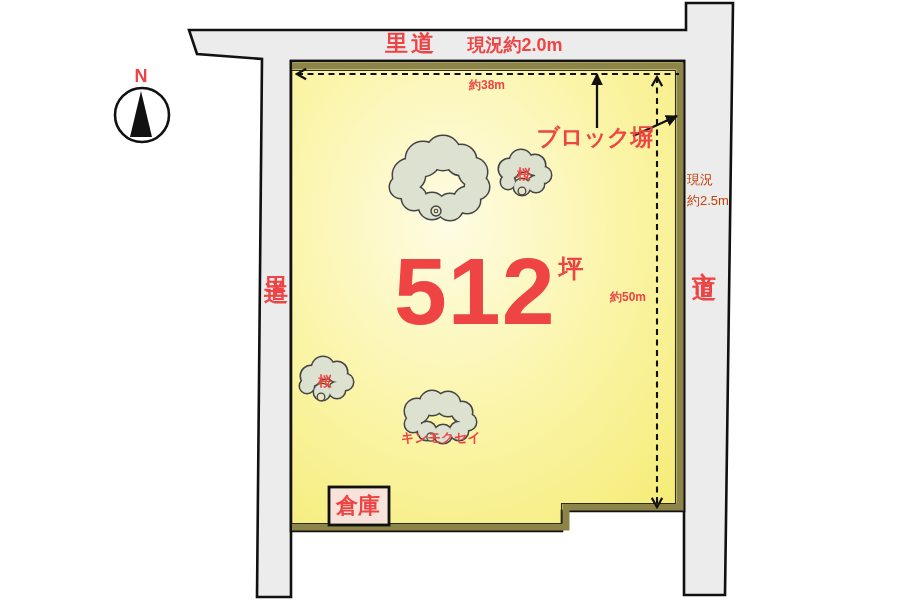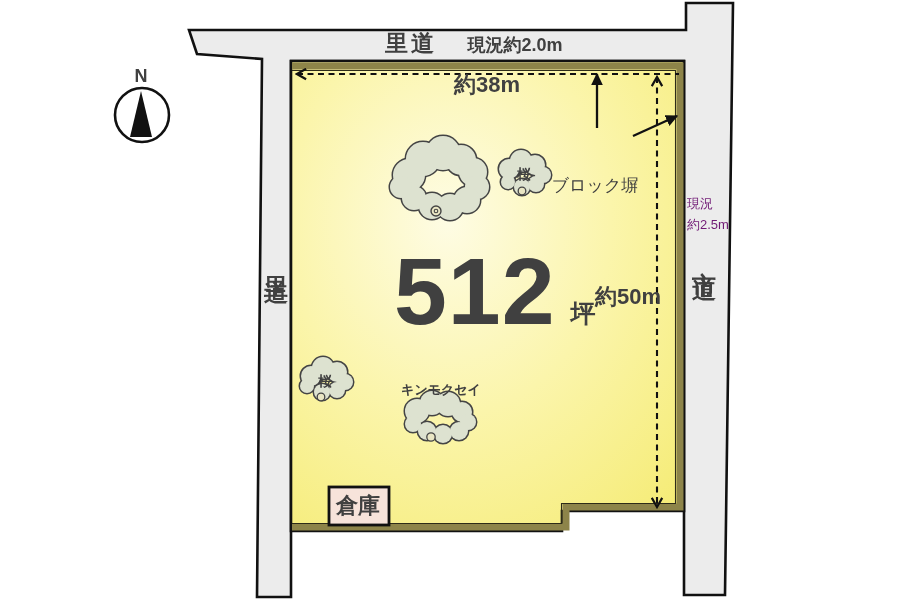--- a/index.html
+++ b/index.html
@@ -2,30 +2,30 @@
 <html><head>
 <meta charset="utf-8">
 <style>
   html,body{margin:0;padding:0;background:#fff;}
   #canvas{
     position:relative;width:900px;height:600px;background:#ffffff;
     font-family:"Liberation Sans","DejaVu Sans",sans-serif;
     color:#111;overflow:hidden;
   }
   #canvas svg{position:absolute;left:0;top:0;}
-  .lbl{position:absolute;white-space:nowrap;color:#404040;line-height:1;}
+  .lbl{position:absolute;white-space:nowrap;color:#ef4444;line-height:1;}
   .ctr{transform:translate(-50%,-50%);}
   .vtext{writing-mode:vertical-rl;text-orientation:upright;letter-spacing:5px;}
   .road-name-top{font-size:23px;font-weight:bold;letter-spacing:3px;}
   .road-name-side{font-size:24px;font-weight:bold;}
   .width-note{font-size:18px;font-weight:600;}
-  .width-note-side{font-size:13px;font-weight:400;color:#701a75;line-height:1.65;white-space:normal;width:50px;margin-top:24px;}
-  .dim{font-size:22px;font-weight:bold;}
-  .wall-lbl{font-size:17px;font-weight:normal;margin-top:48px;}
-  .area-wrap{display:flex;align-items:flex-end;gap:12px;}
+  .width-note-side{font-size:13px;font-weight:400;color:#c2410c;line-height:1.65;white-space:normal;width:50px;}
+  .dim{font-size:12px;font-weight:bold;}
+  .wall-lbl{font-size:23px;font-weight:bold;}
+  .area-wrap{display:flex;align-items:flex-start;}
   .area-num{font-size:95px;font-weight:bold;letter-spacing:1px;line-height:0.74;}
   .area-unit{font-size:25px;font-weight:bold;margin-left:3px;line-height:1;}
   .tree-lbl{font-size:14px;font-weight:bold;}
   .tree-lbl-long{font-size:13px;font-weight:bold;}
   .shed-lbl{font-size:22px;font-weight:bold;}
   .north-lbl{font-size:18px;font-weight:bold;}
 </style>
 </head>
 <body>
 
@@ -148,17 +148,17 @@
   <div class="lbl ctr dim" style="left:628px;top:297px;">約50m</div>
   <div class="lbl ctr wall-lbl" style="left:595px;top:137px;">ブロック塀</div>
 
   <div class="lbl area-wrap" style="left:394px;top:256px;">
     <span class="area-num">512</span>
     <span class="area-unit">坪</span>
   </div>
 
   <div class="lbl ctr tree-lbl" style="left:524px;top:174px;">桜</div>
   <div class="lbl ctr tree-lbl" style="left:325px;top:381px;">桜</div>
-  <div class="lbl ctr tree-lbl-long" style="left:441px;top:389px;">キンモクセイ</div>
+  <div class="lbl ctr tree-lbl-long" style="left:441px;top:437px;">キンモクセイ</div>
 
   <div class="lbl ctr shed-lbl" style="left:358px;top:506px;">倉庫</div>
 
 </div>
 
 </body></html>

